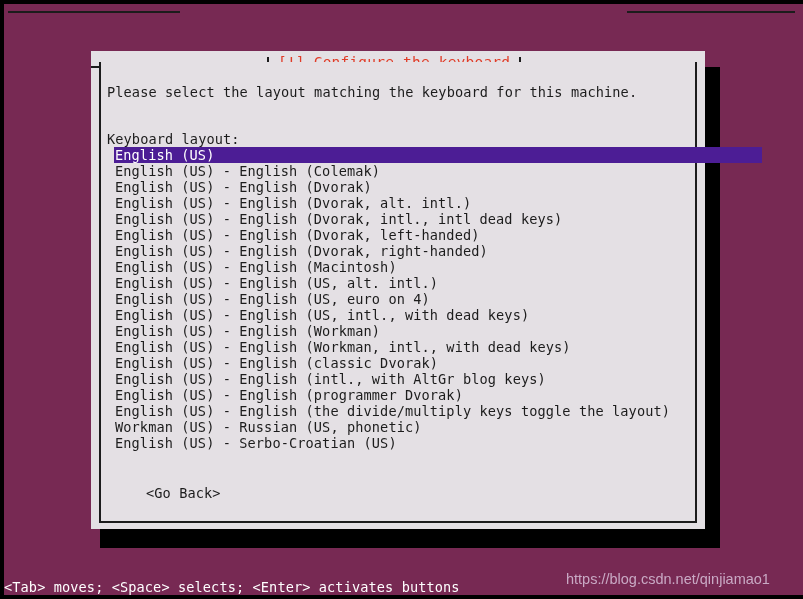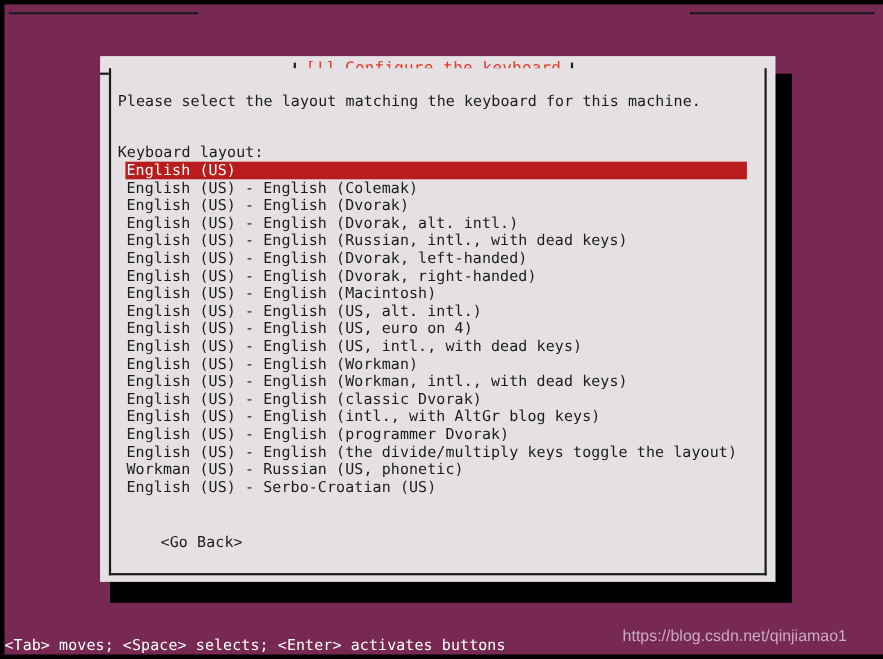--- a/index.html
+++ b/index.html
@@ -146,23 +146,23 @@
     height: 16px;
     line-height: 16px;
     font-size: 13.6px;
     letter-spacing: 0.1px;
     color: #1c1c1c;
     white-space: nowrap;
     padding-left: 1px;
     box-sizing: border-box;
   }
   .list-row.selected {
-    background: #b91c1c;
+    background: #4c1d95;
     color: #ffffff;
-    width: 565px;
+    width: 648px;
   }
 
   
   #go-back {
     position: absolute;
     left: 146px;
     top: 485px;
     font-size: 13.6px;
     line-height: 17px;
     letter-spacing: 0.1px;
@@ -224,21 +224,21 @@
   <div id="content">
     <div id="prompt-text">Please select the layout matching the keyboard for this machine.</div>
     <div id="layout-label">Keyboard layout:</div>
   </div>
 
   <div id="layout-list">
       <div class="list-row selected">English (US)</div>
       <div class="list-row">English (US) - English (Colemak)</div>
       <div class="list-row">English (US) - English (Dvorak)</div>
       <div class="list-row">English (US) - English (Dvorak, alt. intl.)</div>
-      <div class="list-row">English (US) - English (Russian, intl., with dead keys)</div>
+      <div class="list-row">English (US) - English (Dvorak, intl., intl dead keys)</div>
       <div class="list-row">English (US) - English (Dvorak, left-handed)</div>
       <div class="list-row">English (US) - English (Dvorak, right-handed)</div>
       <div class="list-row">English (US) - English (Macintosh)</div>
       <div class="list-row">English (US) - English (US, alt. intl.)</div>
       <div class="list-row">English (US) - English (US, euro on 4)</div>
       <div class="list-row">English (US) - English (US, intl., with dead keys)</div>
       <div class="list-row">English (US) - English (Workman)</div>
       <div class="list-row">English (US) - English (Workman, intl., with dead keys)</div>
       <div class="list-row">English (US) - English (classic Dvorak)</div>
       <div class="list-row">English (US) - English (intl., with AltGr blog keys)</div>

